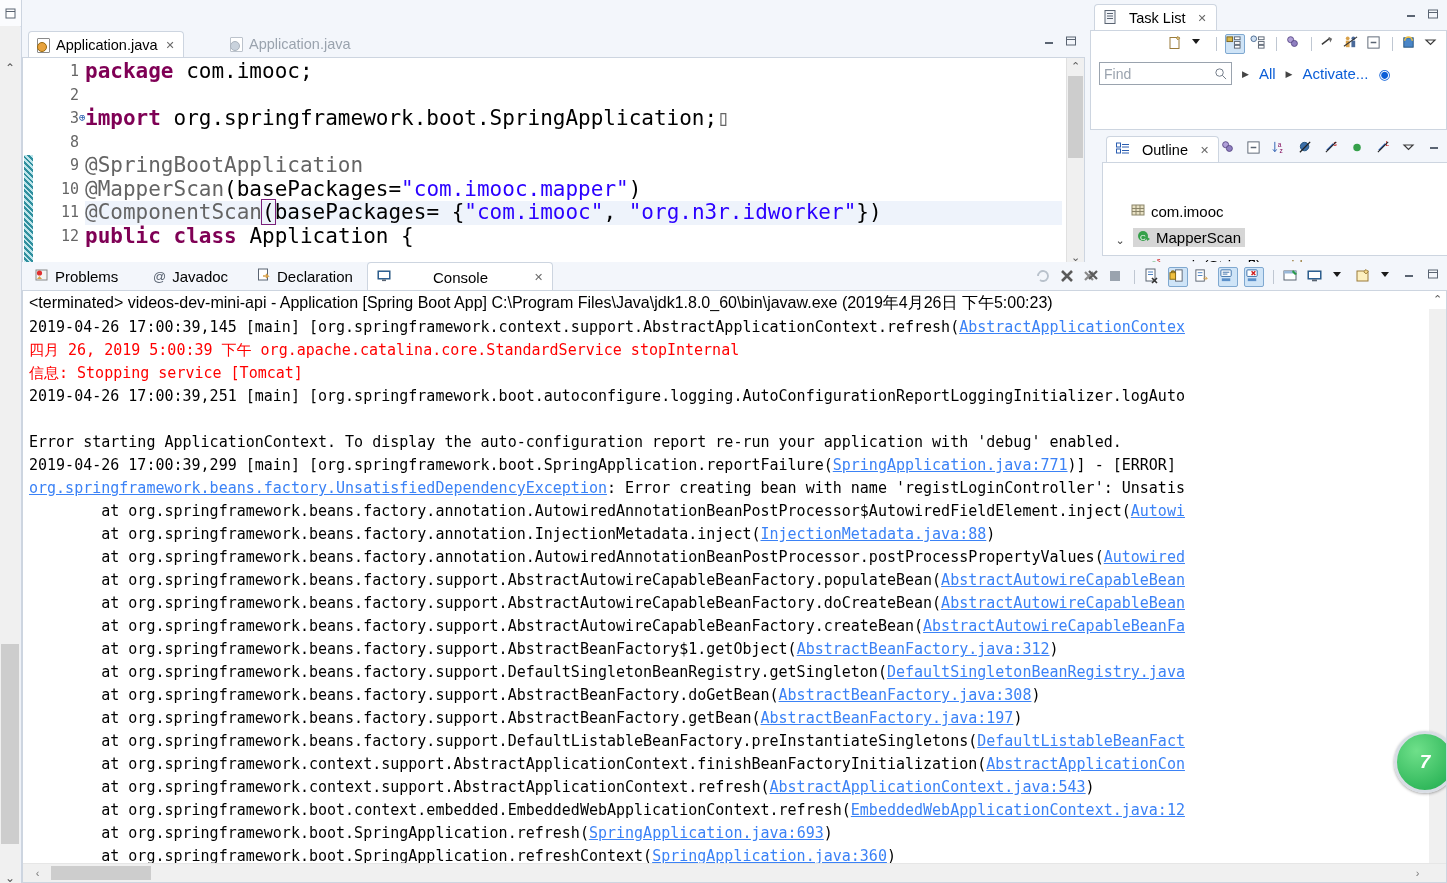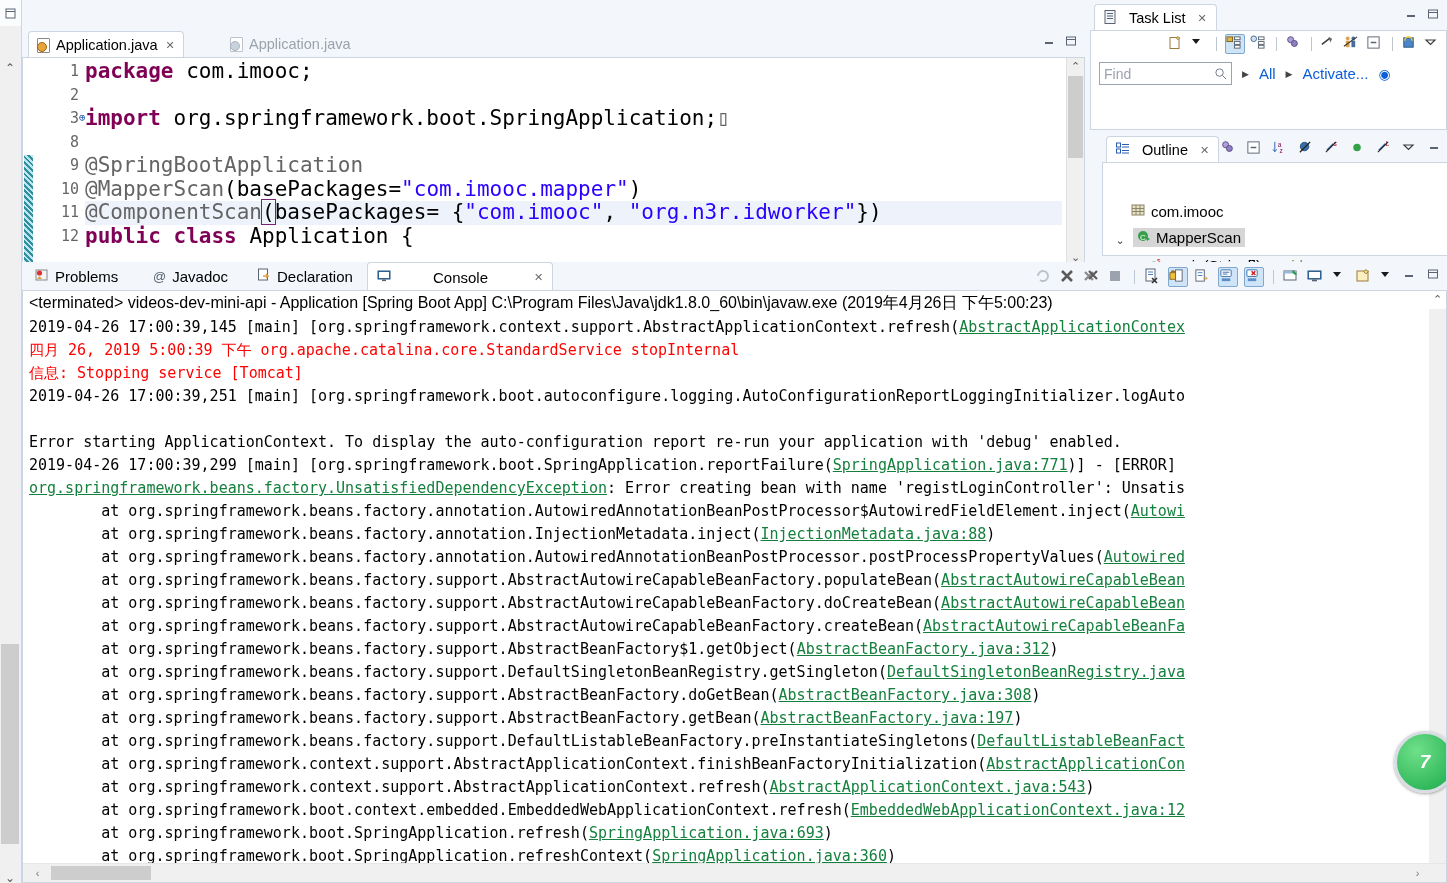--- a/index.html
+++ b/index.html
@@ -89,21 +89,21 @@
   .ctabs{position:relative;height:28px;background:#f3f6fb;}
   .ctab{position:absolute;top:0;height:28px;display:flex;align-items:center;gap:6px;padding:0 9px;font-size:15px;color:#000;}
   .ctab.active{background:#ffffff;border:1px solid #cdd5e0;border-bottom:none;border-radius:4px 4px 0 0;gap:42px;}
   .ctab .closex{font-size:11px;color:#6a6a6a;margin-left:4px;}
   .ctoolbar{position:absolute;right:2px;top:5px;display:flex;align-items:center;gap:6px;}
   .console-body{position:relative;height:593px;background:#ffffff;border:1px solid #cdd5e0;box-sizing:border-box;overflow:hidden;}
   .cheader{font-family:"Liberation Sans",sans-serif;font-size:16px;padding:2px 0 2px 6px;white-space:nowrap;}
   .cout{font-family:"DejaVu Sans Mono", monospace;font-size:15px;line-height:23px;white-space:pre;padding-left:6px;}
   .cout .l{height:23px;}
   .red{color:#ff0000;}
-  .lnk{color:#15803d;text-decoration:underline;}
+  .lnk{color:#3b82f6;text-decoration:underline;}
   .c-vscroll{position:absolute;right:0;top:18px;bottom:18px;width:17px;background:#f0f0f0;}
   .c-hscroll{position:absolute;left:0;bottom:0;height:18px;width:100%;background:#f0f0f0;border-top:1px solid #e6e6e6;}
   .c-hthumb{position:absolute;left:28px;top:2px;height:14px;width:100px;background:#cdcdcd;}
   .greenbadge{position:absolute;right:-10px;top:440px;width:56px;height:56px;border-radius:50%;
      background:radial-gradient(circle at 35% 30%,#6fe08a,#1aa94a);border:3px solid #d8dde4;
      color:#fff;font-weight:bold;font-size:19px;display:flex;align-items:center;justify-content:center;
      font-style:italic;box-shadow:0 1px 3px rgba(0,0,0,.35);}
 </style>
 </head>
 <body>

